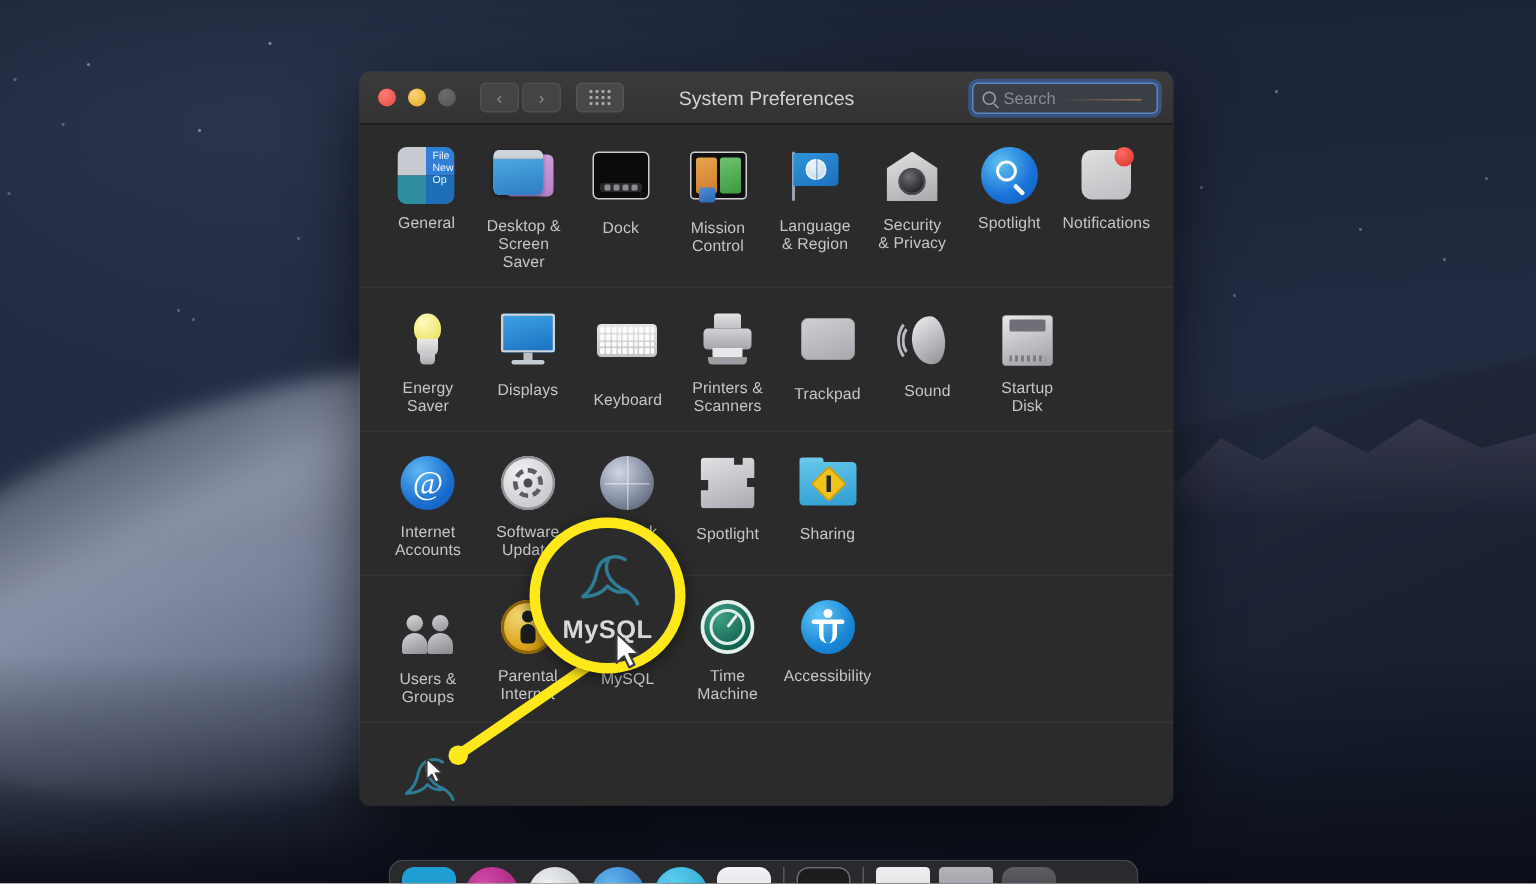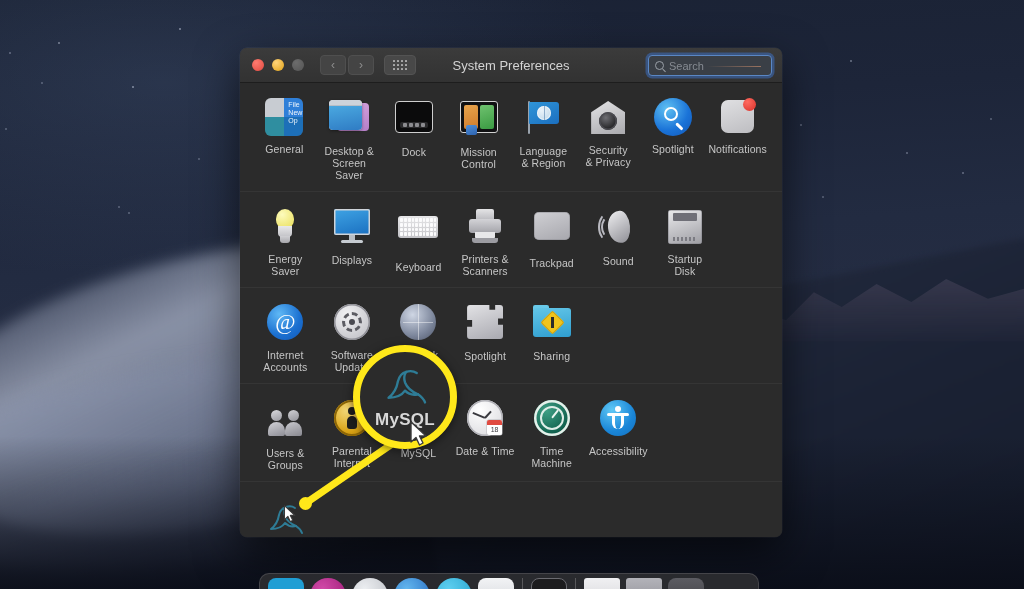--- a/index.html
+++ b/index.html
@@ -916,33 +916,20 @@
               <svg viewBox="0 0 40 34">
                 <path d="M6 27 C10 24 13 19 14 13 C15 9 17 6 21 5 C19 8 19 11 20 14 C22 19 26 22 31 24 C27 25 23 24 20 21 C18 24 13 27 6 27 Z" fill="none" stroke="#2e7c96" stroke-width="2" stroke-linejoin="round" stroke-linecap="round"></path>
                 <path d="M21 5 C24 4 27 4 30 6" fill="none" stroke="#2e7c96" stroke-width="2" stroke-linecap="round"></path>
                 <path d="M31 24 C34 26 36 28 37 31" fill="none" stroke="#2e7c96" stroke-width="2" stroke-linecap="round"></path>
               </svg>
             </div>
           </div>
           <div class="pref-label">MySQL</div>
         </div>
 
-        <div class="pref-item">
-          <div class="pref-icon">
-            <div class="ic-datetime">
-              <div class="hh"></div>
-                <div class="mh"></div>
-              <div class="cal">
-                  <div class="ch"></div>
-                  <div class="cd">18</div>
-                </div>
-            </div>
-          </div>
-          <div class="pref-label">Date &amp; Time</div>
-        </div>
 
         <div class="pref-item">
           <div class="pref-icon">
             <div class="ic-timemachine">
                 <div class="ring"></div>
                 <div class="hand"></div>
               </div>
           </div>
           <div class="pref-label" style="white-space:pre-line">Time
 Machine</div>

